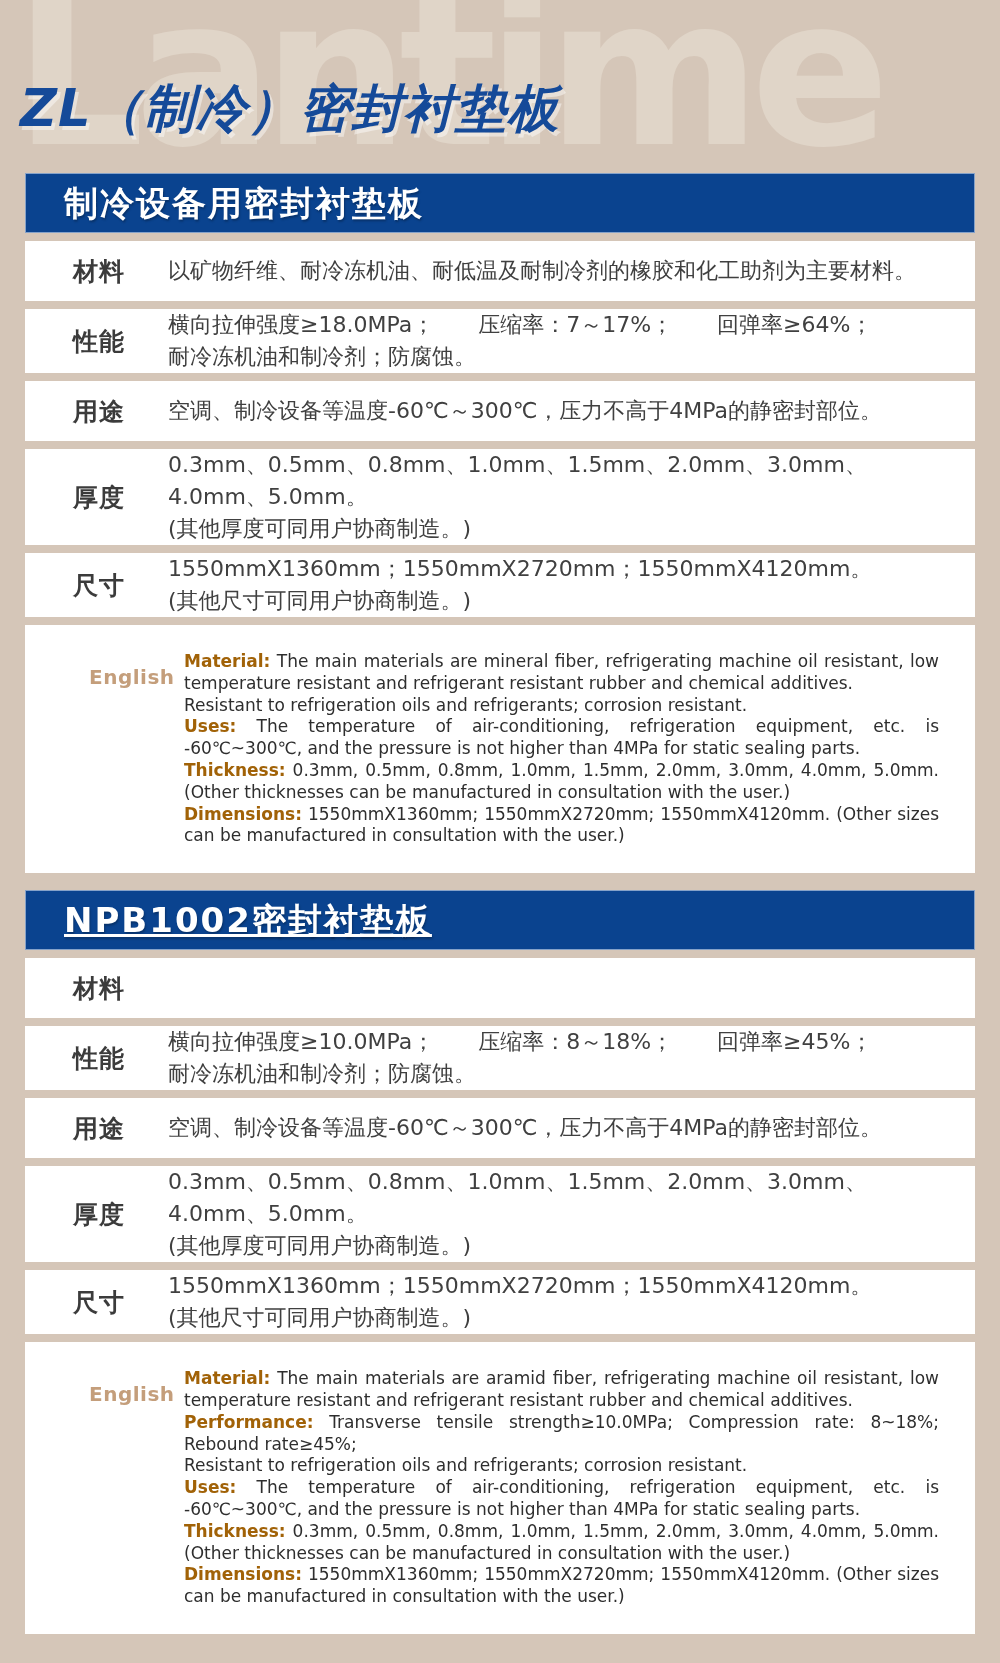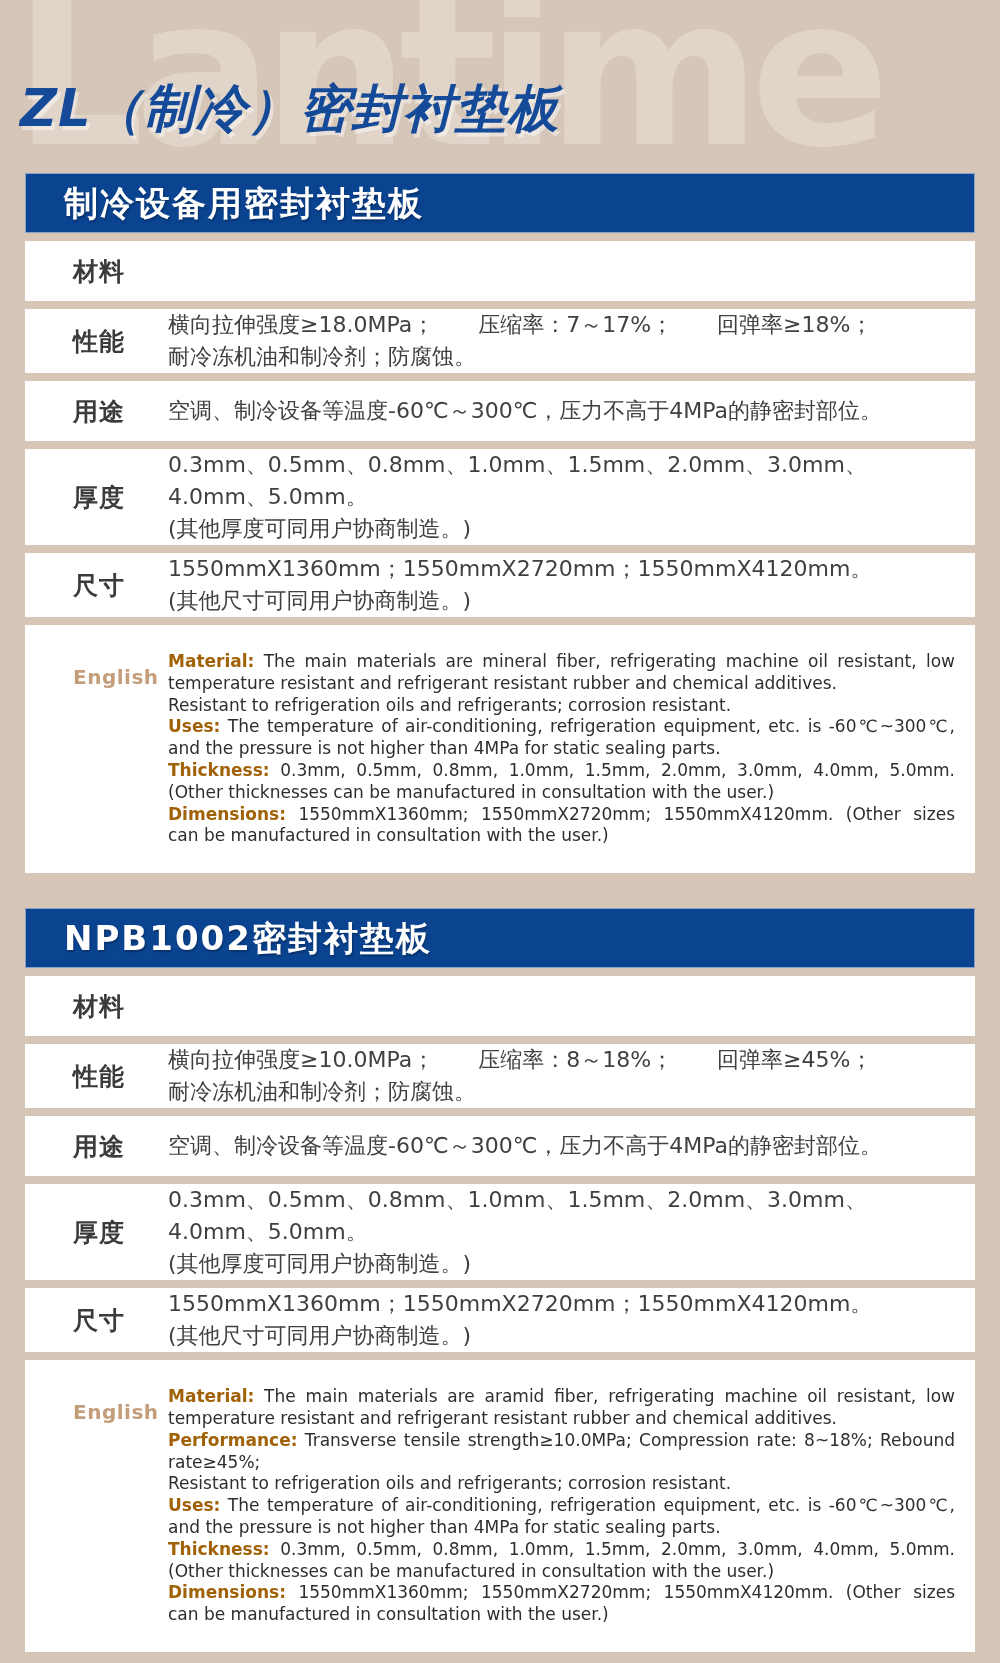--- a/index.html
+++ b/index.html
@@ -35,21 +35,21 @@
 
   .section-bar{
     height:60px; line-height:58px;
     background:var(--bar-blue,#0a438f);
     border:1px solid rgba(235,240,250,0.55);
     color:#ffffff; font-size:34px; font-weight:700; letter-spacing:2px;
     padding-left:38px;
     margin-bottom:8px;
     text-shadow:1px 2px 2px rgba(0,0,0,0.25);
   }
-  .section-2 .section-bar{ margin-top:35px; }
+  .section-2 .section-bar{ margin-top:17px;text-decoration:underline; }
 
   .card{
     display:flex; align-items:center;
     background:var(--card-bg,#ffffff);
     min-height:60px;
     margin-bottom:8px;
   }
   .row-label{
     width:143px; flex-shrink:0;
     padding-left:48px;
@@ -60,21 +60,21 @@
   .row-content{
     flex:1;
     padding-right:28px;
     font-size:22px; line-height:32px;
     color:var(--body-text,#404040);
   }
   .cn-line{ white-space:pre-wrap; }
 
   .english-card{
     align-items:flex-start;
-    padding:26px 0;
+    padding:26px 16px;
     margin-bottom:8px;
   }
   .english-label{
     font-size:20px; font-weight:700;
     color:var(--english-label,#c49e7b);
     padding-top:14px; letter-spacing:0.5px;
   }
   .english-content{
     font-size:17px; line-height:21.8px;
     color:#2e2e2e;
@@ -97,26 +97,29 @@
 
   <div class="content">
 
     <section class="section-1">
       <div class="section-bar">
         <span>制冷设备用密封衬垫板</span>
       </div>
 
       <div class="card">
         <div class="row-label">材料</div>
+        <div class="row-content">
+          <div class="cn-line">以矿物纤维、耐冷冻机油、耐低温及耐制冷剂的橡胶和化工助剂为主要材料。</div>
+        </div>
       </div>
 
       <div class="card">
         <div class="row-label">性能</div>
         <div class="row-content">
-          <div class="cn-line">横向拉伸强度≥18.0MPa；　　压缩率：7～17%；　　回弹率≥18%；</div>
+          <div class="cn-line">横向拉伸强度≥18.0MPa；　　压缩率：7～17%；　　回弹率≥64%；</div>
           <div class="cn-line">耐冷冻机油和制冷剂；防腐蚀。</div>
         </div>
       </div>
 
       <div class="card">
         <div class="row-label">用途</div>
         <div class="row-content">
           <div class="cn-line">空调、制冷设备等温度-60℃～300℃，压力不高于4MPa的静密封部位。</div>
         </div>
       </div>

